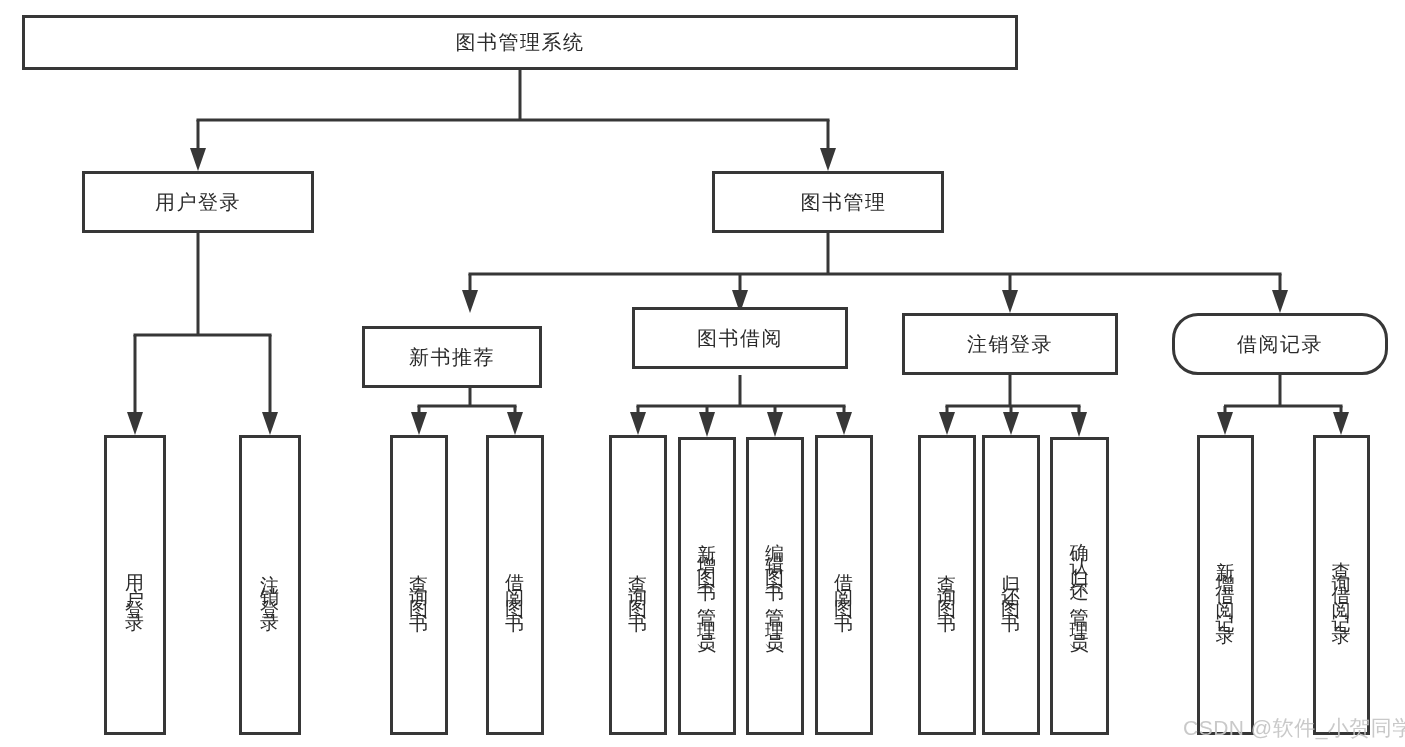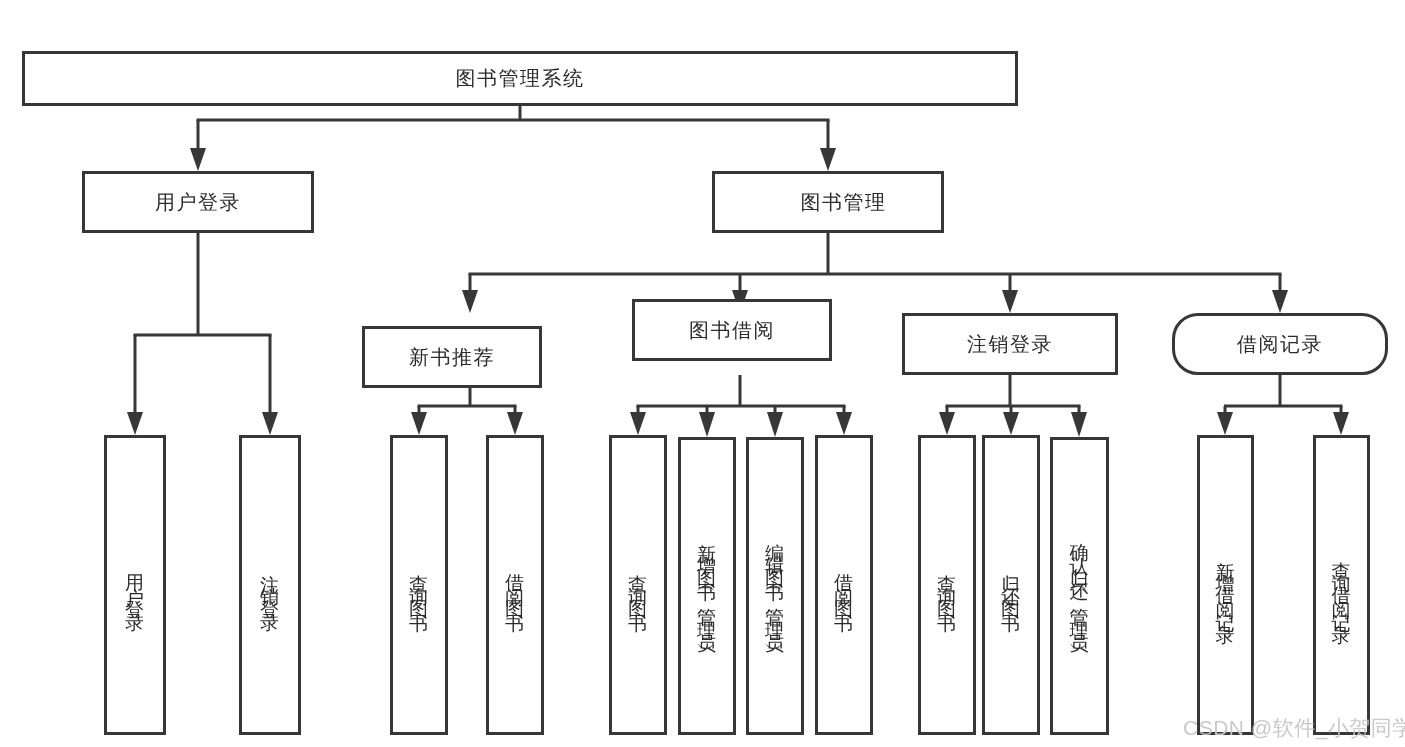--- a/index.html
+++ b/index.html
@@ -125,35 +125,35 @@
       <polygon points="767,412 783,412 775,437"></polygon>
       <polygon points="836,412 852,412 844,435"></polygon>
       <polygon points="939,412 955,412 947,435"></polygon>
       <polygon points="1003,412 1019,412 1011,435"></polygon>
       <polygon points="1071,412 1087,412 1079,437"></polygon>
       <polygon points="1217,412 1233,412 1225,435"></polygon>
       <polygon points="1333,412 1349,412 1341,435"></polygon>
     </g>
   </svg>
 
-  <div class="node" style="left:22px; top:15px; width:996px; height:55px;margin-top:36px;">
+  <div class="node" style="left:22px; top:15px; width:996px; height:55px;">
     <span class="hlabel">图书管理系统</span>
   </div>
 
   <div class="node" style="left:82px; top:171px; width:232px; height:62px;">
     <span class="hlabel">用户登录</span>
   </div>
   <div class="node" style="left:712px; top:171px; width:232px; height:62px;padding-left:31px;">
     <span class="hlabel">图书管理</span>
   </div>
 
   <div class="node" style="left:362px; top:326px; width:180px; height:62px;">
     <span class="hlabel">新书推荐</span>
   </div>
-  <div class="node" style="left:632px; top:299px; width:200px; height:62px;">
+  <div class="node" style="left:632px; top:307px; width:216px; height:62px;">
     <span class="hlabel">图书借阅</span>
   </div>
   <div class="node" style="left:902px; top:313px; width:216px; height:62px;">
     <span class="hlabel">注销登录</span>
   </div>
   <div class="node" style="left:1172px; top:313px; width:216px; height:62px;border-radius:26px;">
     <span class="hlabel">借阅记录</span>
   </div>
 
   <div class="node" style="left:104px; top:435px; width:62px; height:300px;">

